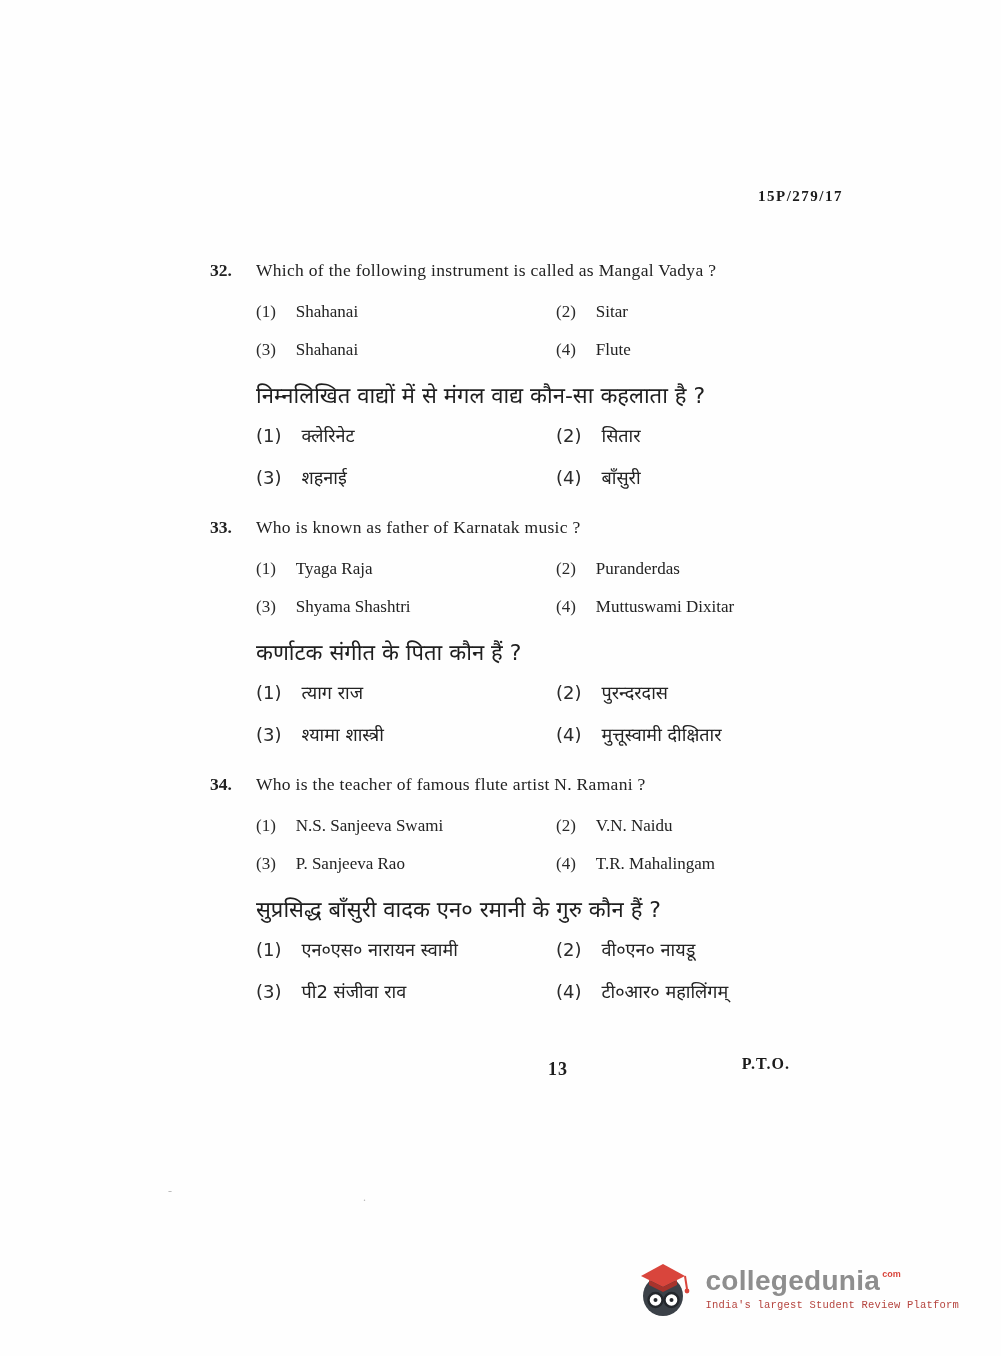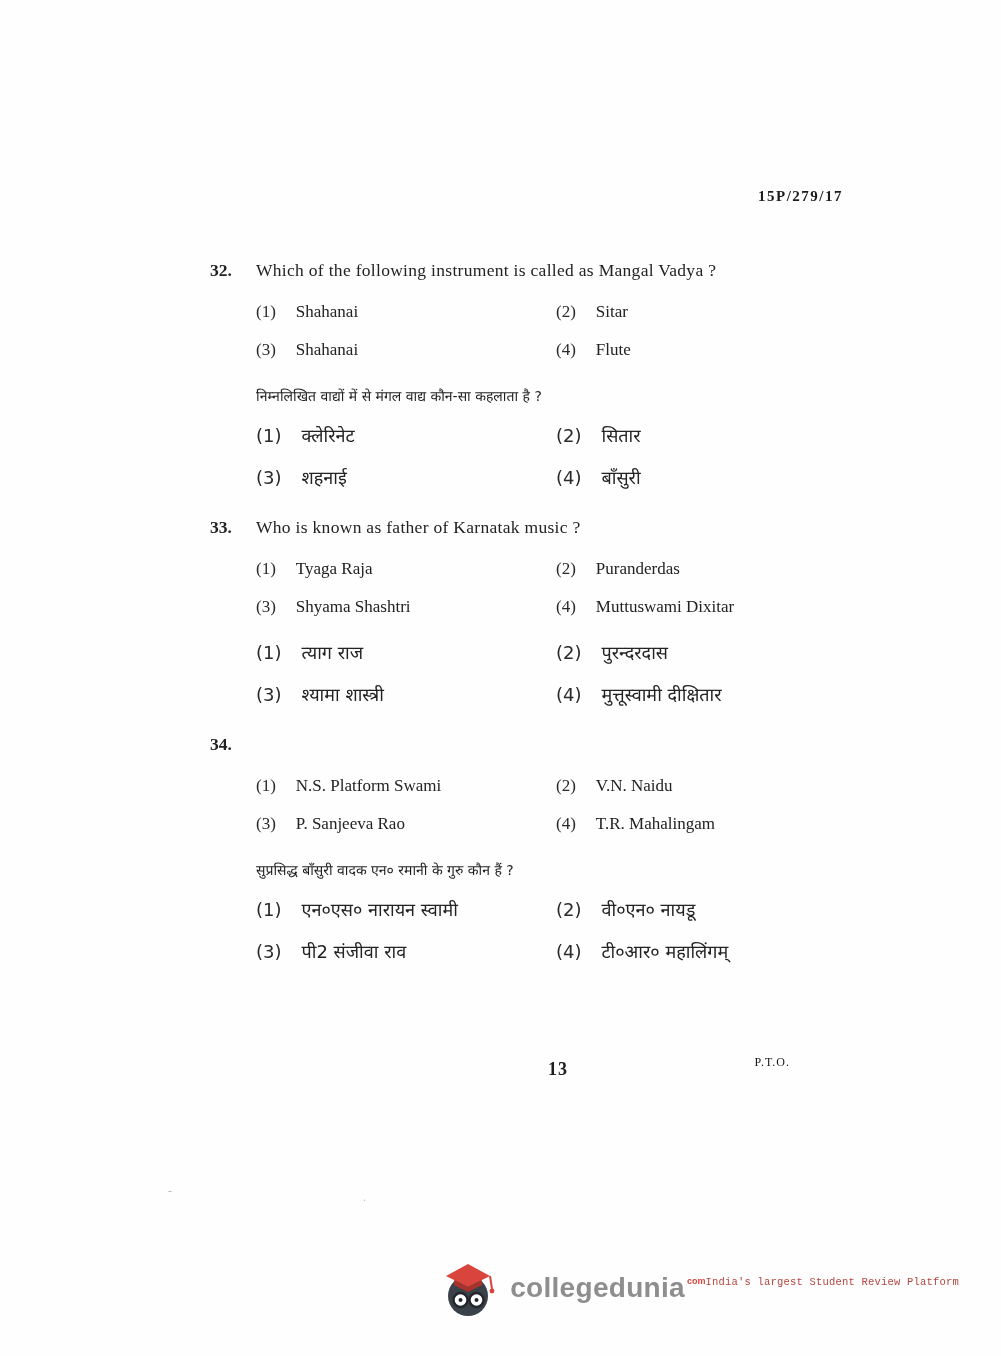--- a/index.html
+++ b/index.html
@@ -35,44 +35,44 @@
     row-gap:16px;
     margin-left:46px;
     margin-bottom:22px;
   }
   .opt { display:flex; gap:20px; font-size:17px; line-height:22px; }
   .opt-label { flex:0 0 auto; color:#2a2a2a; }
 
   .hindi { font-family:"DejaVu Sans", sans-serif; }
   .q-hindi {
     margin-left:46px; margin-bottom:14px;
-    font-size:14px; line-height:26px; color:#1e1e1e;
+    font-size:22px; line-height:26px; color:#1e1e1e;
   }
   .options.hindi-opts .opt { font-size:18px; line-height:26px; }
 
   .footer-row { position:absolute; top:1055px; left:0; width:922px; height:30px; }
   .page-number {
     position:absolute; left:548px; top:4px;
     font-size:18px; font-weight:bold; letter-spacing:1px; color:#1d1d1d;
   }
   .pto {
     position:absolute; right:132px; top:0;
-    font-size:12px; font-weight:normal; letter-spacing:1px; color:#1a1a1a;
+    font-size:16px; font-weight:bold; letter-spacing:1px; color:#1a1a1a;
   }
 
   .scan-artifact { position:absolute; color:#b9b9b9; font-size:12px; }
   .artifact-1 { left:168px; top:1184px; }
   .artifact-2 { left:363px; top:1190px; }
 
   .brand {
     position:absolute; right:42px; bottom:36px;
     display:flex; align-items:center; gap:12px;
   }
   .brand-icon { flex:0 0 auto; }
-  .brand-text { display:flex; flex-direction:row; }
+  .brand-text { display:flex; flex-direction:column; }
   .brand-row { display:flex; align-items:flex-start; gap:2px; }
   .wordmark {
     font-family:"Liberation Sans", sans-serif;
     font-size:28px; font-weight:bold; color:#8e8e8e; letter-spacing:0.3px;
     line-height:30px;
   }
   .tld {
     font-family:"Liberation Sans", sans-serif;
     font-size:9px; color:#d9453c; margin-top:3px; font-weight:bold;
   }
@@ -150,20 +150,21 @@
           </div>
         <div class="opt">
             <span class="opt-label">(3)</span>
             <span>Shyama Shashtri</span>
           </div>
         <div class="opt">
             <span class="opt-label">(4)</span>
             <span>Muttuswami Dixitar</span>
           </div>
       </div>
+      <div class="q-hindi hindi">कर्णाटक संगीत के पिता कौन हैं ?</div>
       <div class="options hindi hindi-opts">
         <div class="opt">
             <span class="opt-label">(1)</span>
             <span>त्याग राज</span>
           </div>
         <div class="opt">
             <span class="opt-label">(2)</span>
             <span>पुरन्दरदास</span>
           </div>
         <div class="opt">
@@ -173,25 +174,26 @@
         <div class="opt">
             <span class="opt-label">(4)</span>
             <span>मुत्तूस्वामी दीक्षितार</span>
           </div>
       </div>
     </div>
 
     <div class="question">
       <div class="q-head">
         <span class="q-num">34.</span>
+        <span class="q-text">Who is the teacher of famous flute artist N. Ramani ?</span>
       </div>
       <div class="options">
         <div class="opt">
             <span class="opt-label">(1)</span>
-            <span>N.S. Platform Swami</span>
+            <span>N.S. Sanjeeva Swami</span>
           </div>
         <div class="opt">
             <span class="opt-label">(2)</span>
             <span>V.N. Naidu</span>
           </div>
         <div class="opt">
             <span class="opt-label">(3)</span>
             <span>P. Sanjeeva Rao</span>
           </div>
         <div class="opt">

